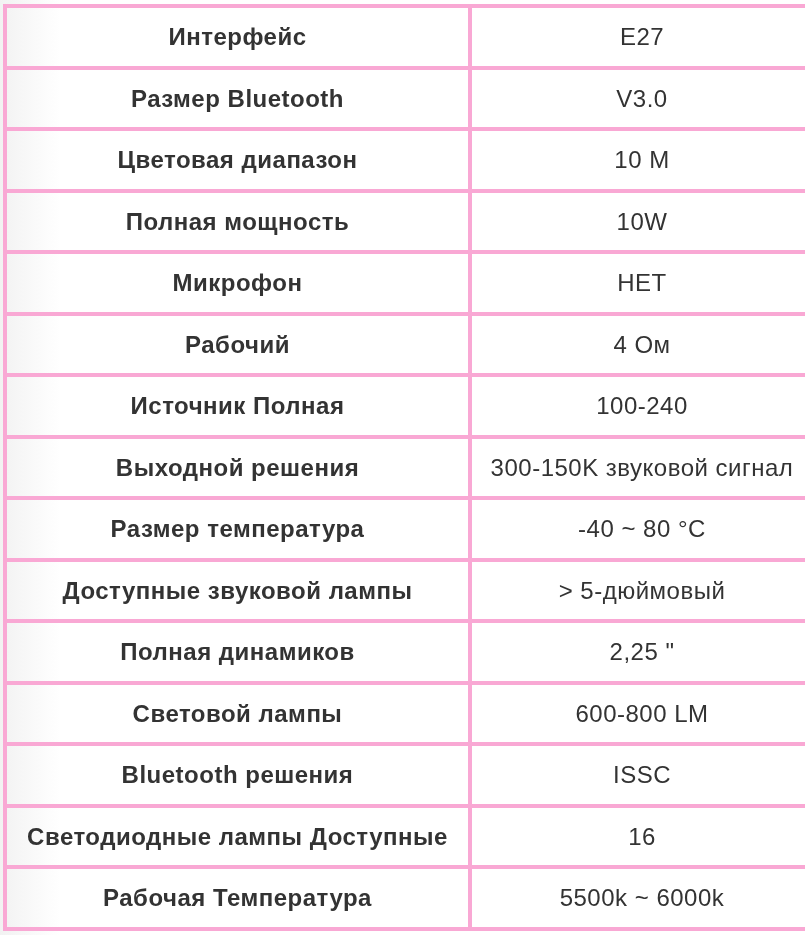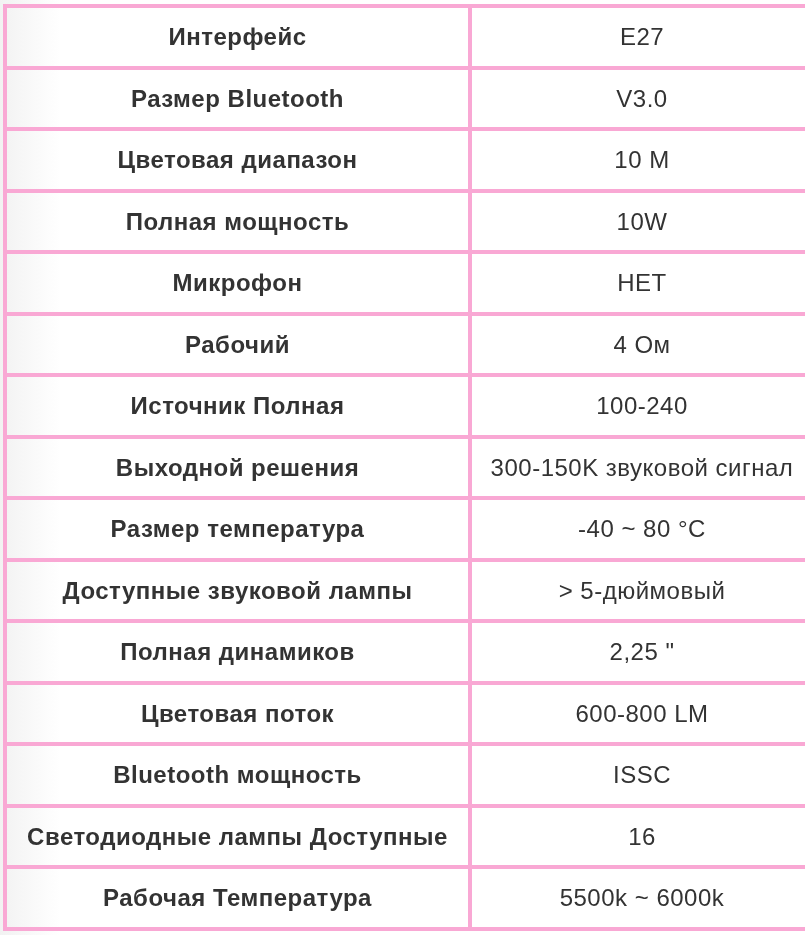--- a/index.html
+++ b/index.html
@@ -89,25 +89,25 @@
     </tr>
     <tr>
       <td class="label-cell">Доступные звуковой лампы</td>
       <td class="value-cell">&gt; 5-дюймовый</td>
     </tr>
     <tr>
       <td class="label-cell">Полная динамиков</td>
       <td class="value-cell">2,25 "</td>
     </tr>
     <tr>
-      <td class="label-cell">Цветовая поток</td>
+      <td class="label-cell">Световой лампы</td>
       <td class="value-cell">600-800 LM</td>
     </tr>
     <tr>
-      <td class="label-cell">Bluetooth мощность</td>
+      <td class="label-cell">Bluetooth решения</td>
       <td class="value-cell">ISSC</td>
     </tr>
     <tr>
       <td class="label-cell">Светодиодные лампы Доступные</td>
       <td class="value-cell">16</td>
     </tr>
     <tr>
       <td class="label-cell">Рабочая Температура</td>
       <td class="value-cell">5500k ~ 6000k</td>
     </tr>

